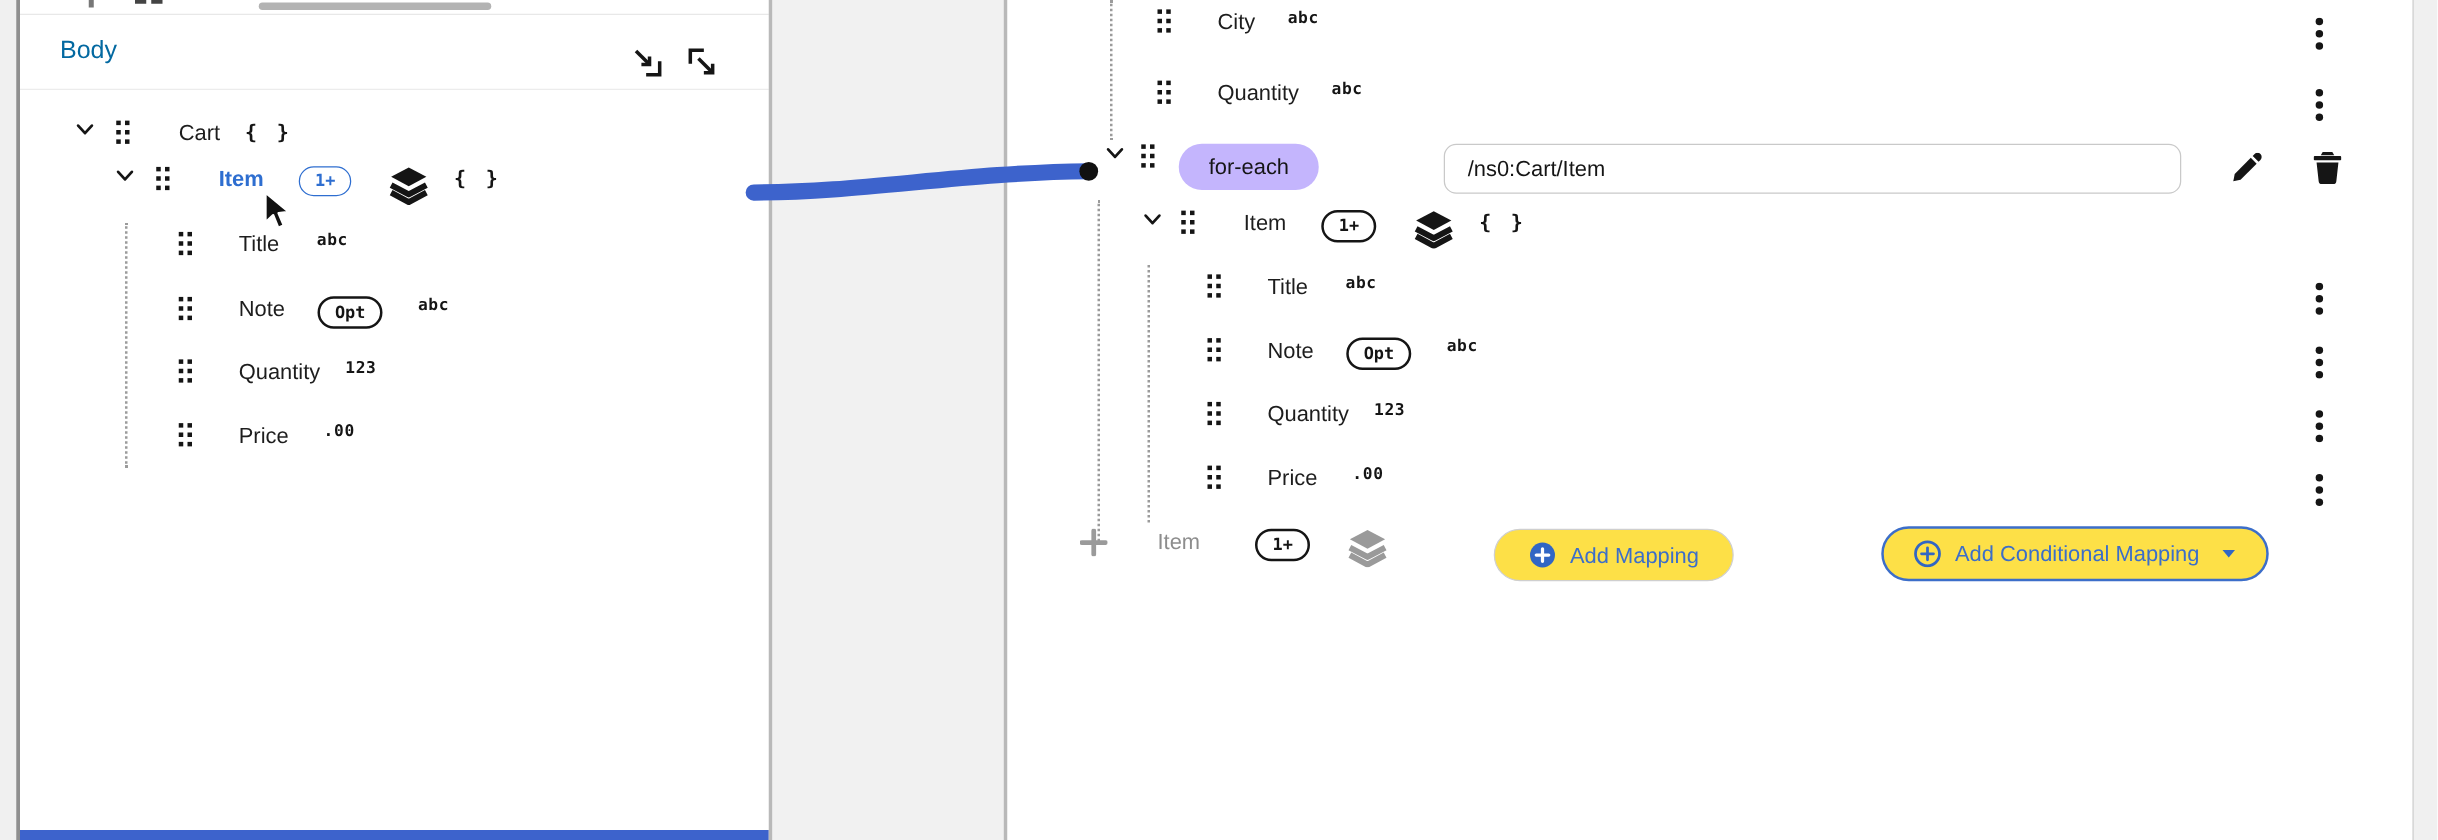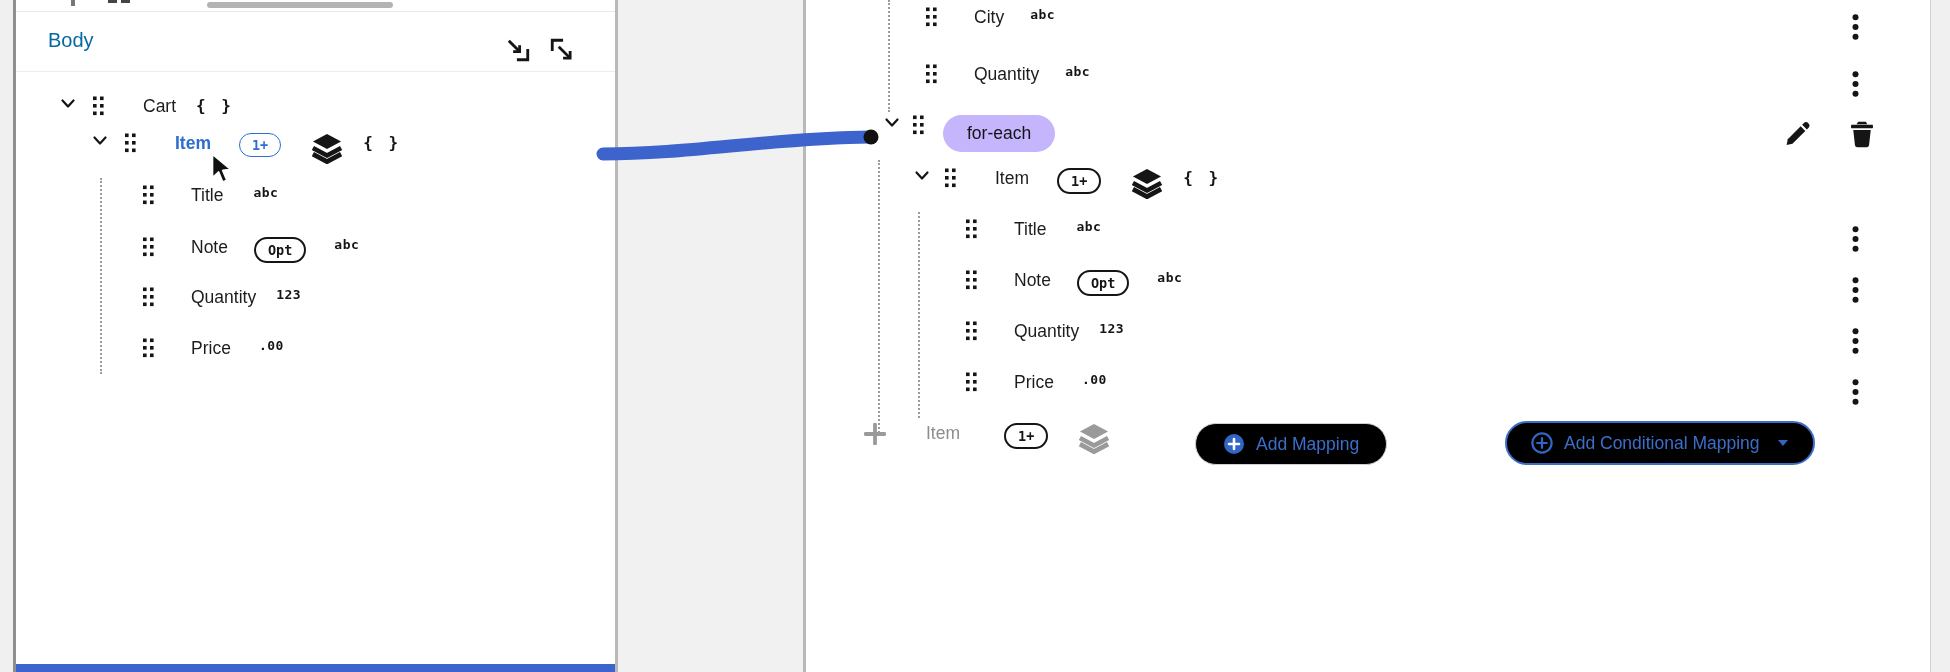--- a/index.html
+++ b/index.html
@@ -27,21 +27,21 @@
   }
   .xpath-input{
     box-sizing:border-box;width:590px;height:40px;border:1.6px solid #c9c9c9;border-radius:10px;
     padding:0 18px;font-family:"Liberation Sans",sans-serif;font-size:17.5px;color:#151515;background:#fff;outline:none;
   }
   .guide{position:absolute;width:0;border-left:2px dotted #9b9b9b;}
   .ic{display:block;flex:none;color:#151515;}
   .ic.gray{color:#9a9a9a;}
   .btn{
     position:absolute;display:flex;align-items:center;gap:11px;box-sizing:border-box;
-    background:#000000;cursor:pointer;white-space:nowrap;
+    background:#fde047;cursor:pointer;white-space:nowrap;
   }
   .btn-add-mapping{
     left:389px;top:423px;height:42px;padding:0 27px;border:1.6px solid #cfcfcf;border-radius:21px;
   }
   .btn-add-cond{
     left:699px;top:421px;height:44px;padding:0 24px;border:2px solid #3c6ec9;border-radius:22px;
   }
   .btn-label{font-size:17.5px;color:#3c6ec9;}
   .ml12{margin-left:12px}.ml14{margin-left:14px}.ml16{margin-left:16px}.ml18{margin-left:18px}
   .ml20{margin-left:20px}.ml26{margin-left:26px}.ml28{margin-left:28px}.ml30{margin-left:30px}
@@ -238,20 +238,21 @@
     </svg>
 
   <div class="row" style="left:78px;top:115px;">
     <svg class="ic" width="16" height="16">
         <use href="#i-chevron"></use>
       </svg>
     <svg class="ic ml12" width="13" height="20">
         <use href="#i-grip"></use>
       </svg>
     <span class="pill ml18">for-each</span>
+    <input class="xpath-input ml100" type="text" value="/ns0:Cart/Item" style="">
   </div>
   <svg class="ic abs" style="left:980px;top:122px;" width="24" height="24">
       <use href="#i-pencil"></use>
     </svg>
   <svg class="ic abs" style="left:1044px;top:121px;" width="24" height="27">
       <use href="#i-trash"></use>
     </svg>
 
   <div class="row" style="left:108px;top:168px;">
     <svg class="ic" width="16" height="16">

